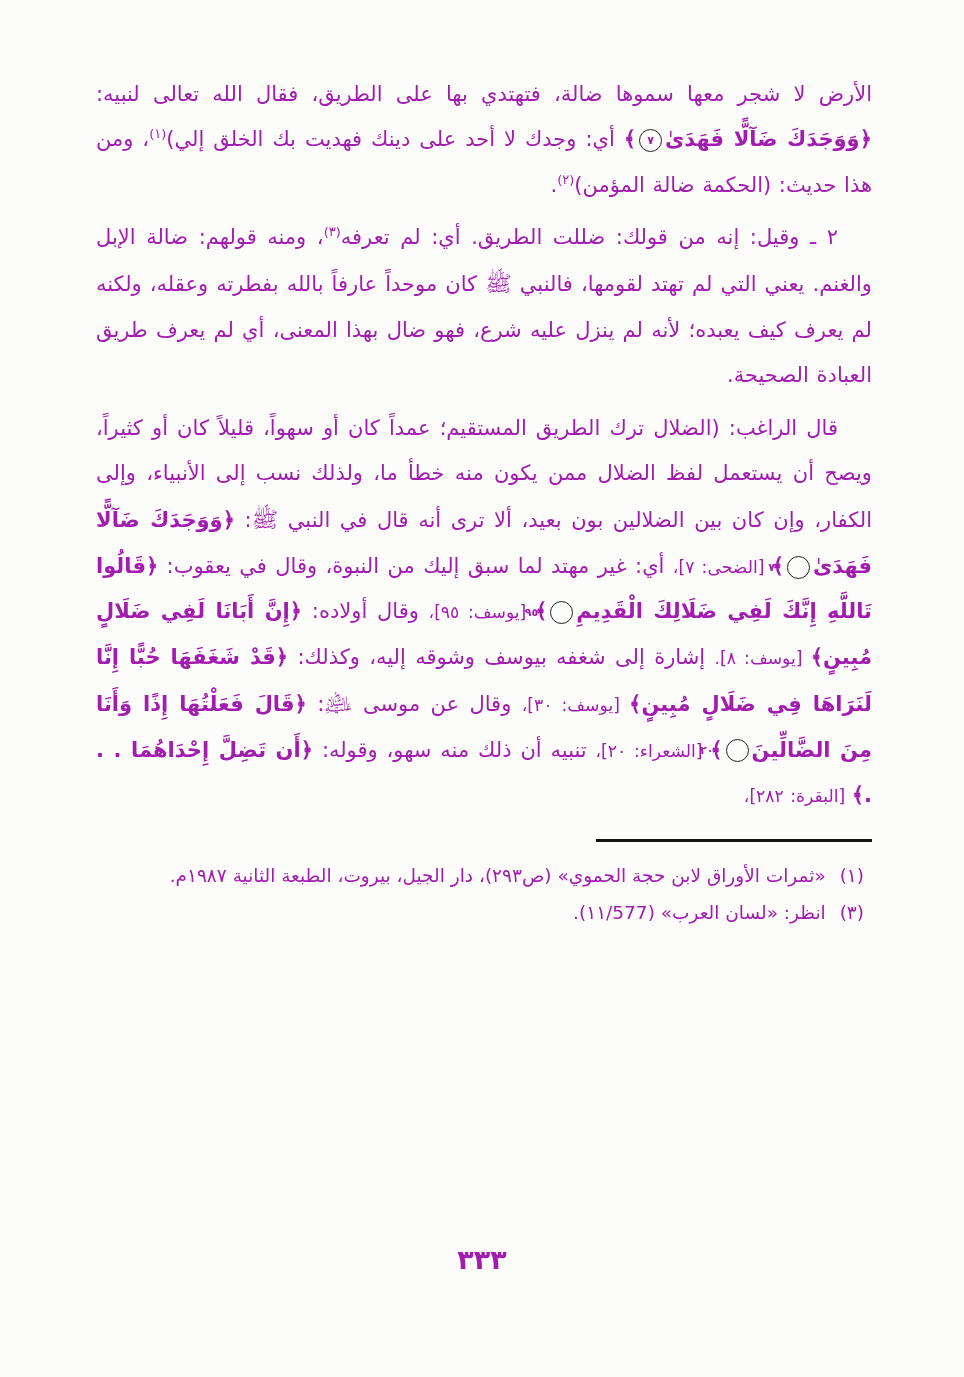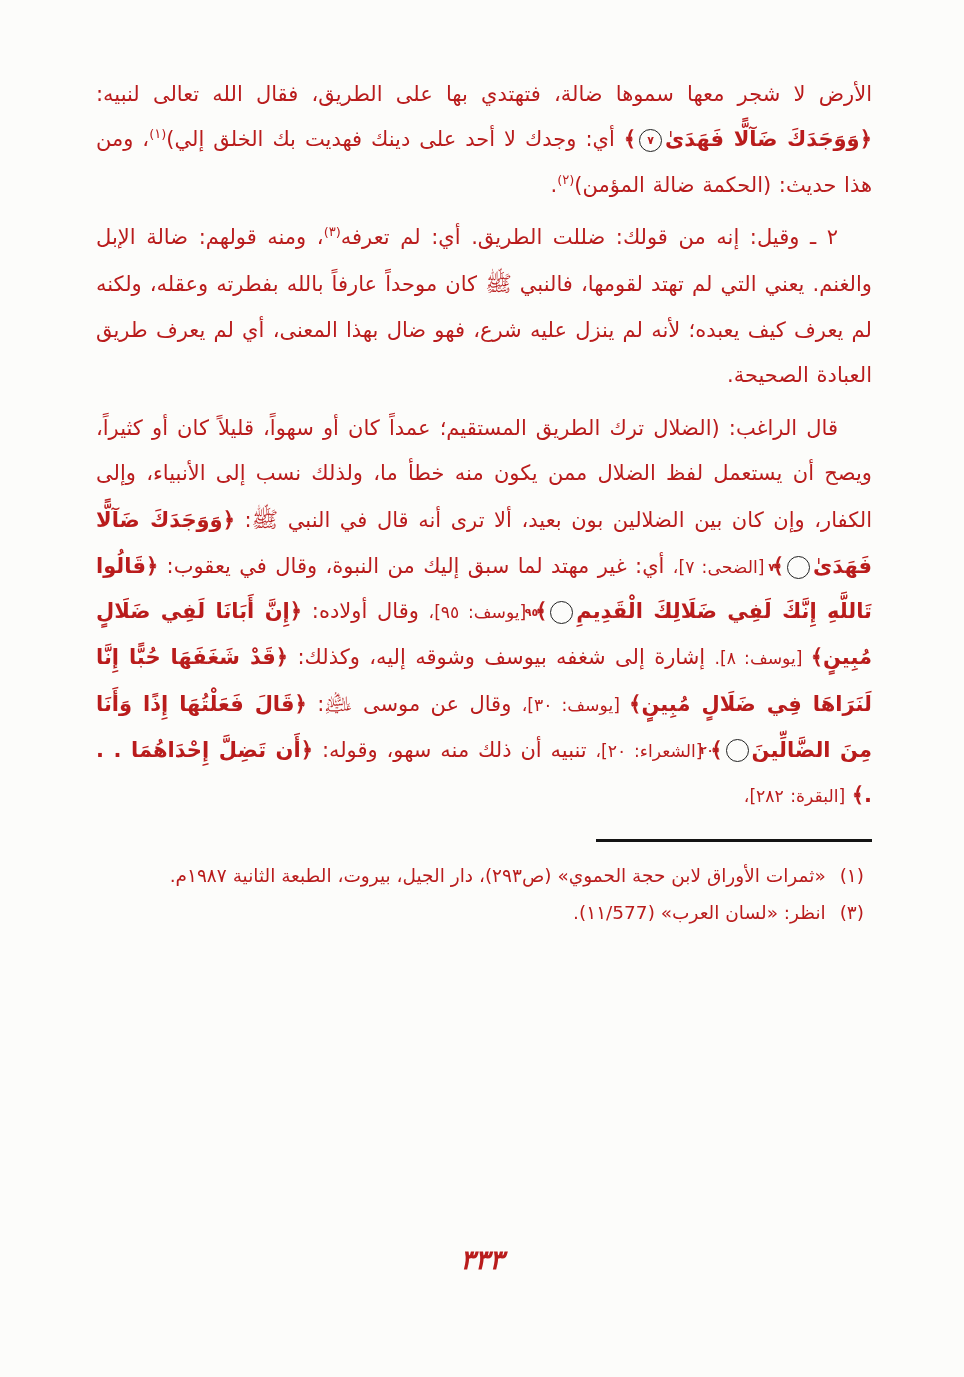--- a/index.html
+++ b/index.html
@@ -6,21 +6,21 @@
   body {
     background: #e8e8e6;
     font-family: "DejaVu Sans", sans-serif;
   }
   .page {
     position: relative;
     width: 964px;
     height: 1377px;
     margin: 0 auto;
     background: #fcfcfa;
-    color: #b91c1c;
+    color: #a21caf;
     direction: rtl;
     overflow: hidden;
     box-sizing: border-box;
   }
   .content {
     position: absolute;
     top: 72px;
     right: 92px;
     left: 96px;
   }
@@ -81,21 +81,20 @@
   }
   .page-number {
     position: absolute;
     bottom: 102px;
     left: 0;
     right: 0;
     text-align: center;
     font-size: 27px;
     font-weight: bold;
     letter-spacing: 2px;
-    font-style: italic;
   }
 </style>
 </head>
 <body>
 
 <div class="page">
   <div class="content">
 
     <div>
         <p class="para"><span class="seg-text">الأرض لا شجر معها سموها ضالة، فتهتدي بها على الطريق، فقال الله تعالى لنبيه: </span><span class="seg-verse">﴿وَوَجَدَكَ ضَآلًّا فَهَدَىٰ</span><span class="seg-ayah">٧</span><span class="seg-verse">﴾</span><span class="seg-text"> أي: وجدك لا أحد على دينك فهديت بك الخلق إلي)</span><span class="seg-sup">(١)</span><span class="seg-text">، ومن هذا حديث: (الحكمة ضالة المؤمن)</span><span class="seg-sup">(٢)</span><span class="seg-text">.</span></p>

